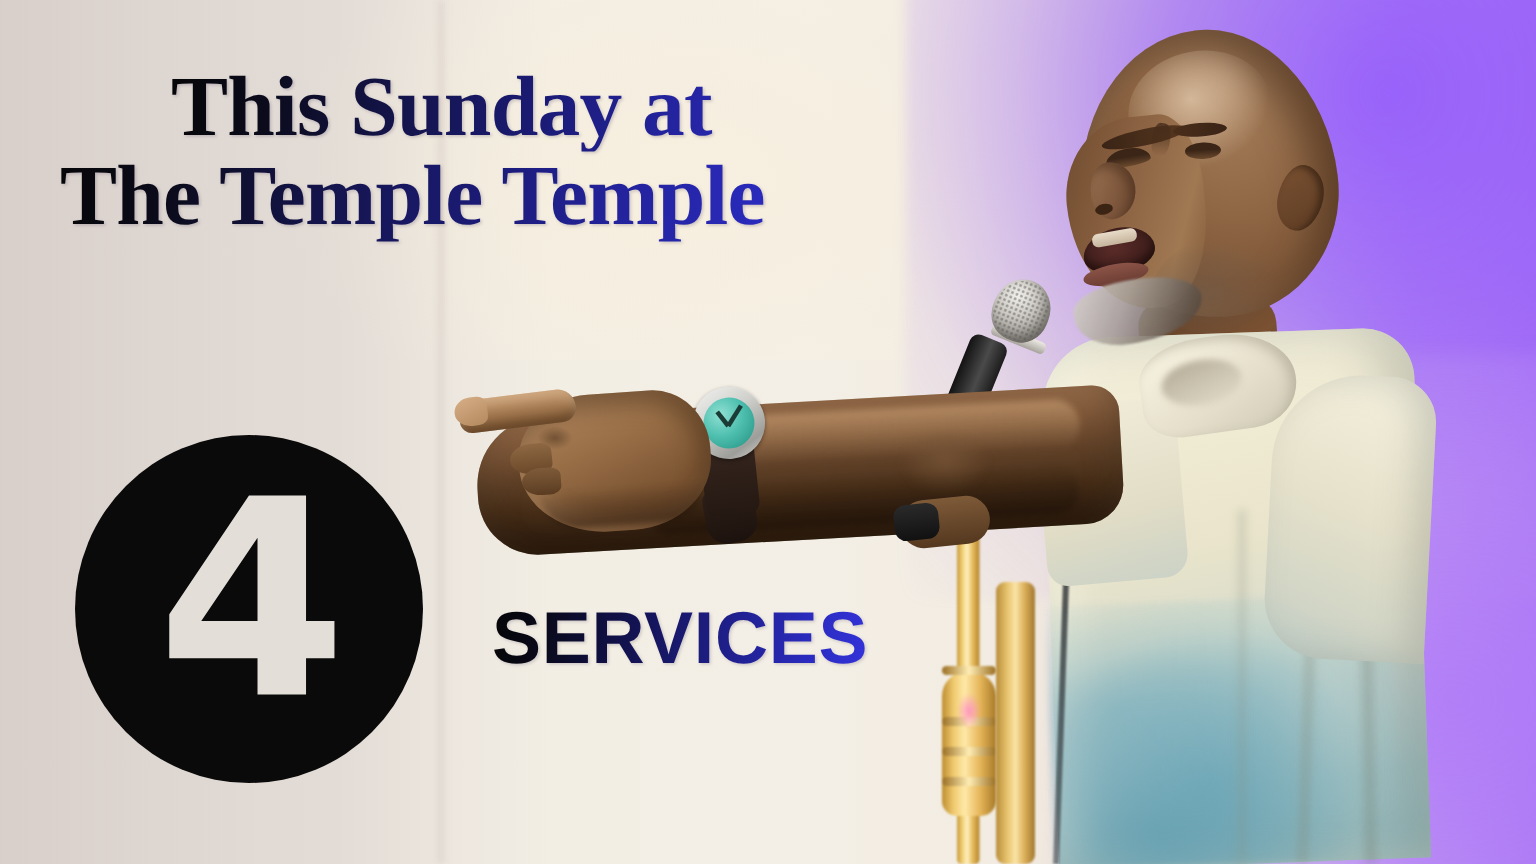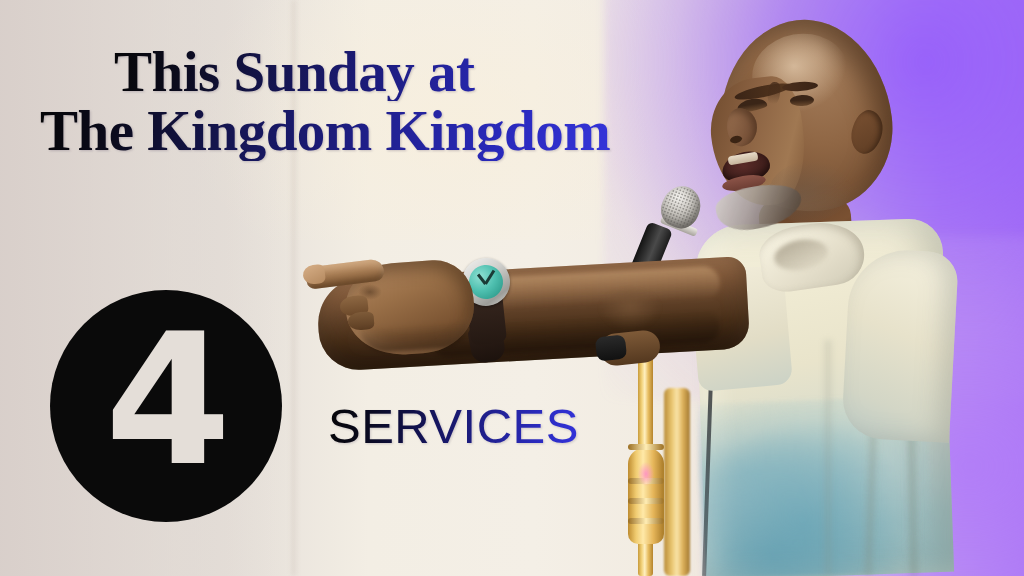--- a/index.html
+++ b/index.html
@@ -470,21 +470,21 @@
     filter:drop-shadow(1px 1px 1.2px rgba(120,110,130,.35));
     white-space:nowrap;
   }
   .hl-line-1{ margin-left:74px; }
   .hl-line-2{ margin-left:0px; }
 
   
   .services{
     position:absolute;left:328px;top:398px;
     font-size:49px;
-    font-weight:normal;
+    font-weight:bold;
     letter-spacing:0.5px;
     background:linear-gradient(96deg,
        #050507 0%,
        #09091A 14%,
        #101045 32%,
        #19196F 50%,
        #222299 68%,
        #2B2BC0 84%,
        #3333DA 100%);
     -webkit-background-clip:text;
@@ -593,21 +593,21 @@
     <div class="knuckle-b"></div>
     <div class="knuckle-c"></div>
     <div class="thumb"></div>
     <div class="finger-index"></div>
     <div class="finger-tip"></div>
     <div class="hand-shadow-low"></div>
   </div>
 
   <div class="headline">
     <span class="hl-line hl-line-1">This Sunday at</span>
-    <span class="hl-line hl-line-2">The Kingdom Kingdom</span>
+    <span class="hl-line hl-line-2">The Temple Temple</span>
   </div>
 
   <div class="badge">
     <span class="badge-num">4</span>
   </div>
 
   <div class="services">SERVICES</div>
 
 </div>
 

